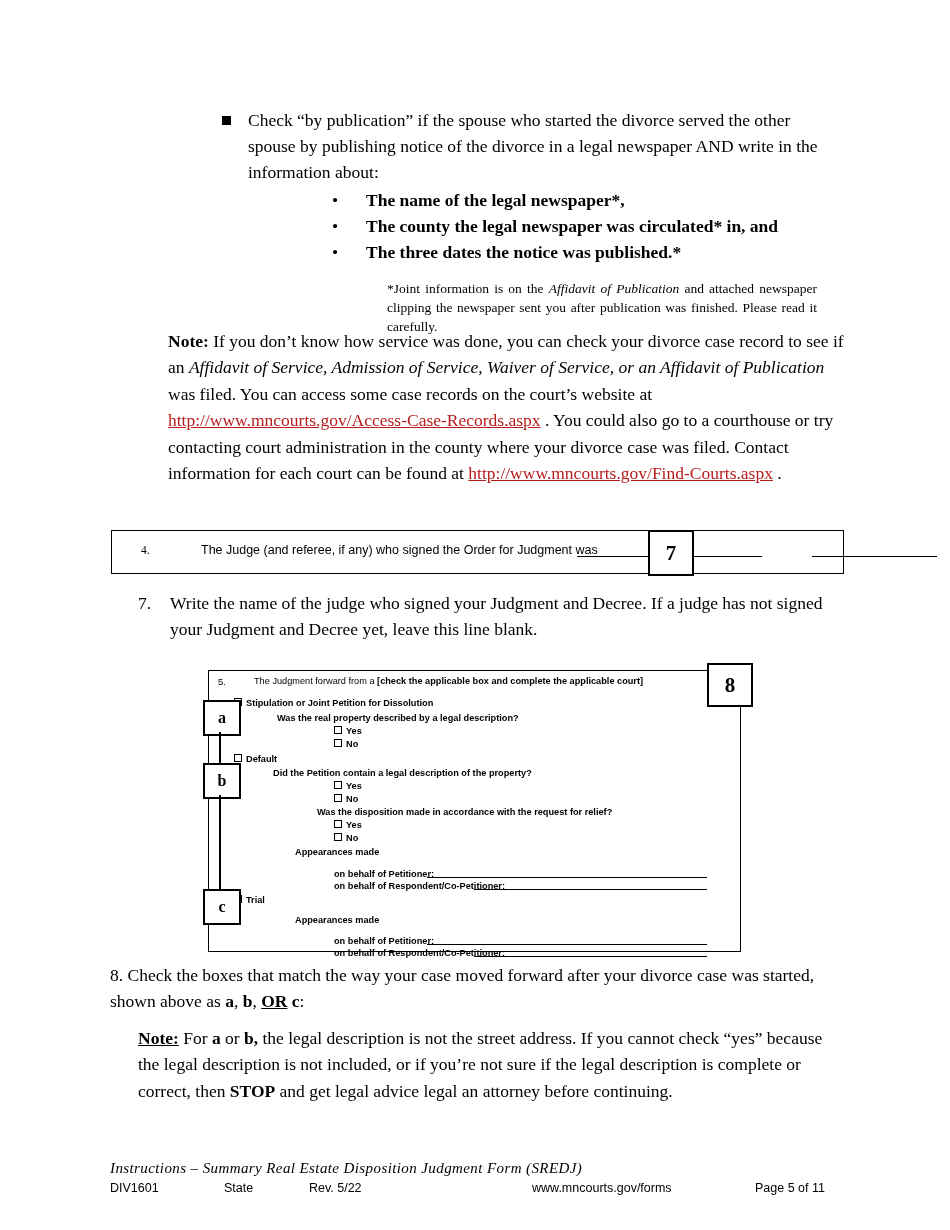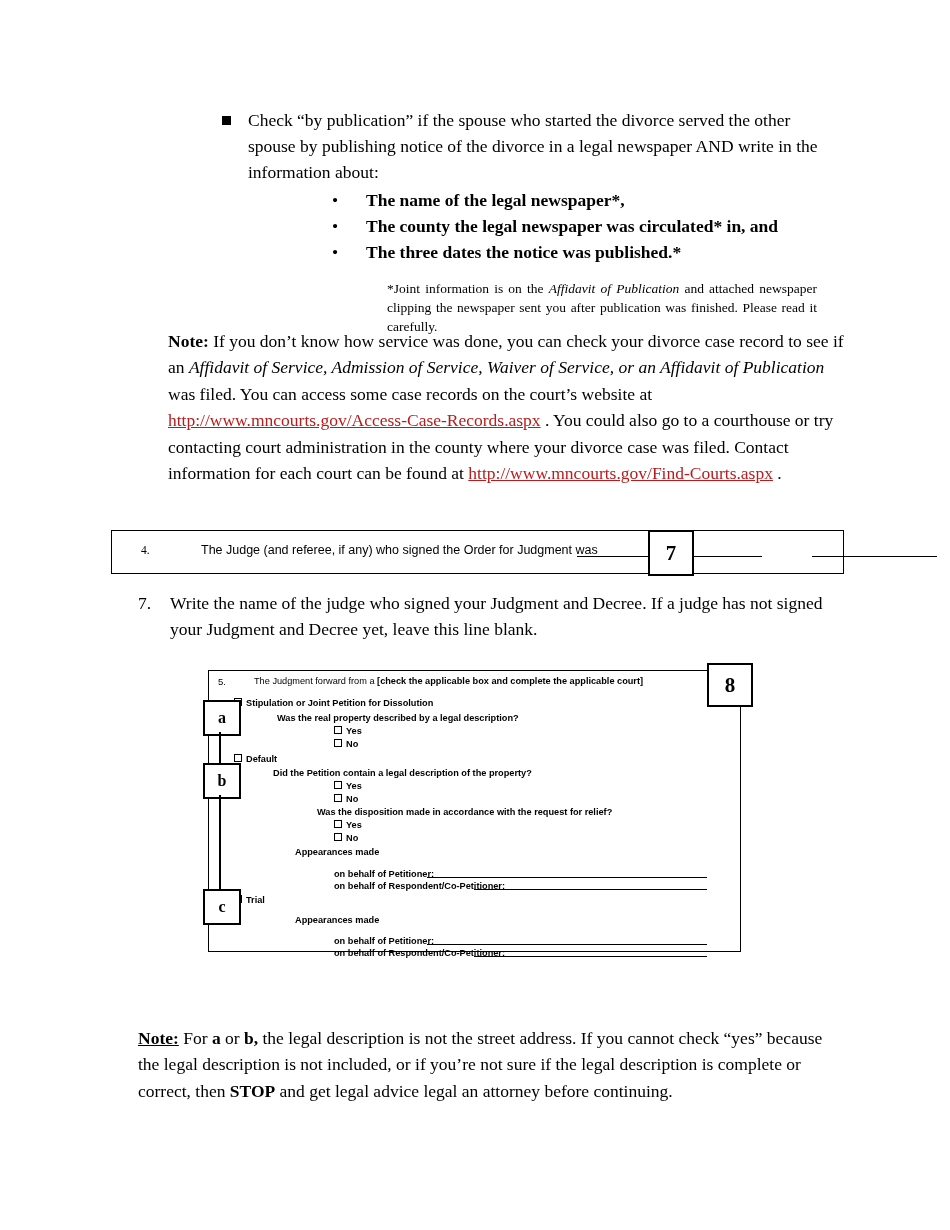--- a/index.html
+++ b/index.html
@@ -352,19 +352,32 @@
     <span class="f5-rule" style="left:265px; top:285px; width:233px;"></span>
   </div>
 
   <div class="callout callout-8">8</div>
   <div class="callout callout-abc" style="left:203px; top:700px;">a</div>
   <div class="callout callout-abc" style="left:203px; top:763px;">b</div>
   <div class="callout callout-abc" style="left:203px; top:889px;">c</div>
   <div class="vconnector" style="left:219px; top:732px; height:31px;"></div>
   <div class="vconnector" style="left:219px; top:795px; height:94px;"></div>
 
+  <div class="para8">
+    <span>8.</span><span> Check the boxes that match the way your case moved forward after your divorce case was started, shown above as </span><b>a</b><span>, </span><b>b</b><span>, </span><b class="u">OR</b><span> </span><b>c</b><span>:</span>
+  </div>
 
   <div class="note8">
     <b class="u">Note:</b><span> For </span><b>a</b><span> or </span><b>b,</b><span> the legal description is not the street address. If you cannot check “yes” because the legal description is not included, or if you’re not sure if the legal description is complete or correct, then </span><b>STOP</b><span> and get legal advice legal an attorney before continuing.</span>
   </div>
 
+  <div class="footer">
+    <div class="footer-title">Instructions – Summary Real Estate Disposition Judgment Form (SREDJ)</div>
+    <div class="footer-row">
+      <span class="fr-1">DIV1601</span>
+      <span class="fr-2">State</span>
+      <span class="fr-3">Rev. 5/22</span>
+      <span class="fr-4">www.mncourts.gov/forms</span>
+      <span class="fr-5">Page 5 of 11</span>
+    </div>
+  </div>
 
 </div>
 
 </body></html>

